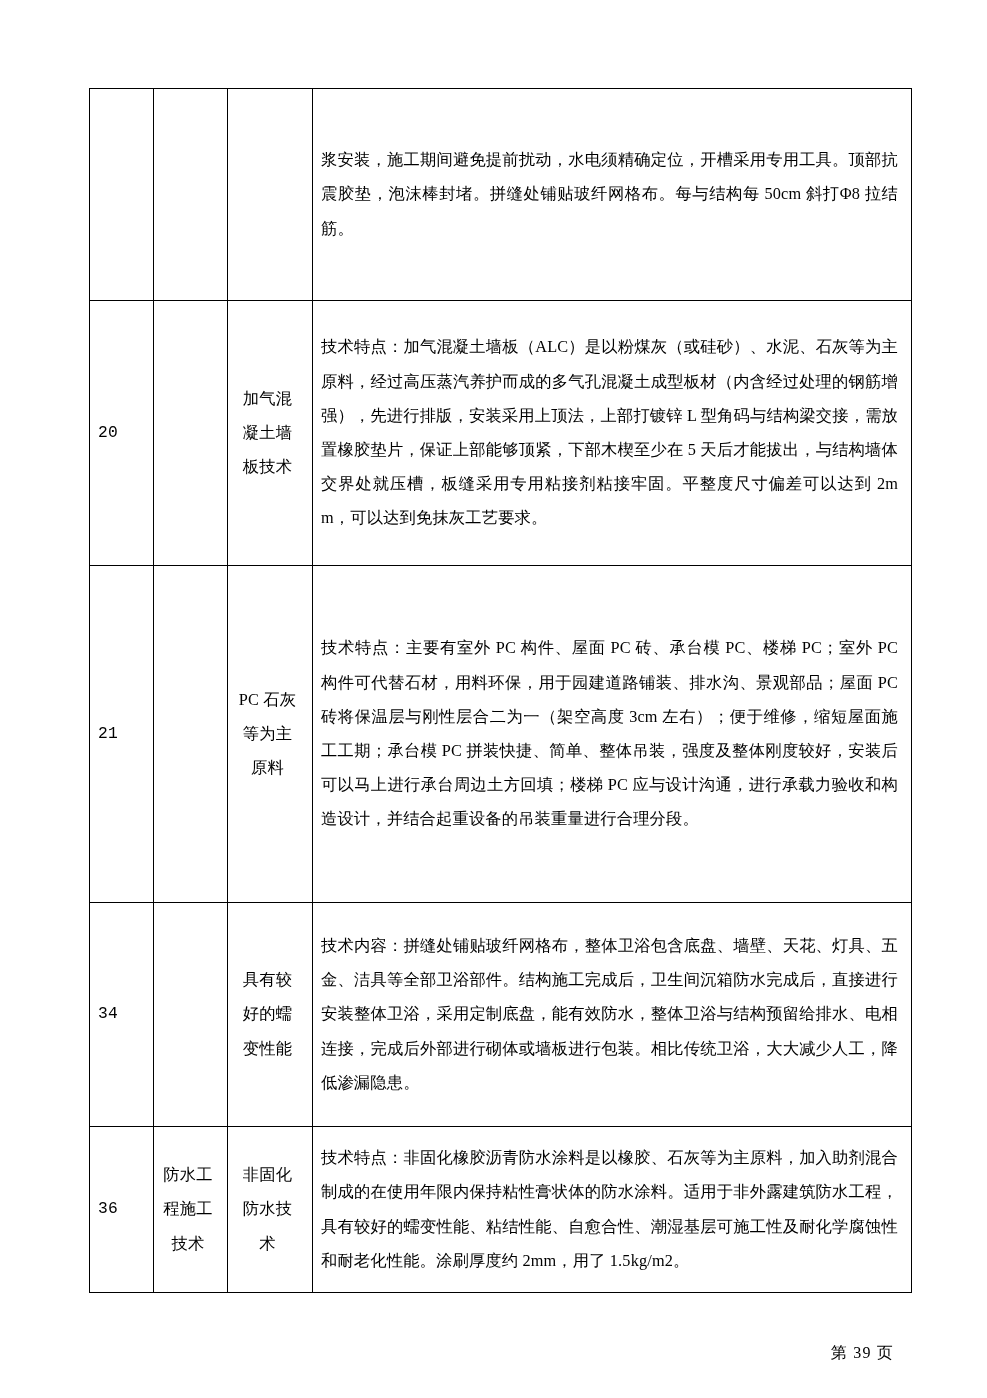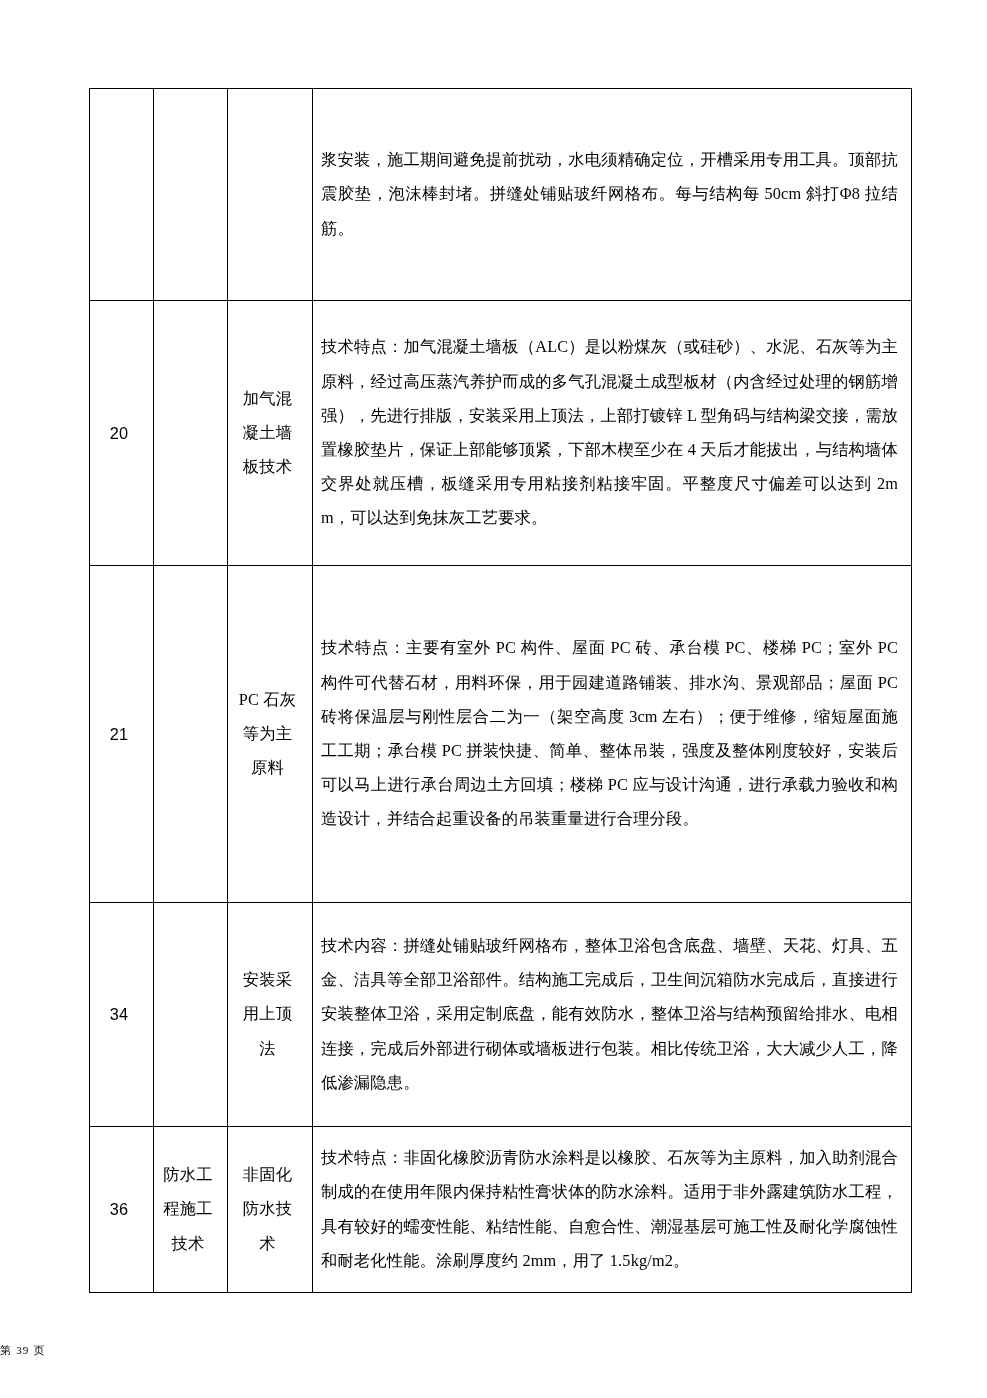--- a/index.html
+++ b/index.html
@@ -39,22 +39,21 @@
     line-height: 2.10;
     box-sizing: border-box;
     word-break: break-all;
   }
   col.c-no    { width: 64px; }
   col.c-cat   { width: 74px; }
   col.c-name  { width: 85px; }
   col.c-desc  { width: 599px; }
 
   td.cell-no {
-    text-align: center;
-    font-family: Liberation Sans, sans-serif;
+    font-family: Liberation Mono, monospace;
     font-size: 16px;
     letter-spacing: 0.3px;
   }
   td.cell-cat, td.cell-name {
     text-align: center;
     letter-spacing: 0.2px;
   }
   td.cell-cat {
   }
   td.cell-desc {
@@ -70,22 +69,22 @@
   .pad-row-20 { height: 265px; }
   .pad-row-21 { height: 337px; }
   .pad-row-22 { height: 224px; }
   .pad-row-23 { height: 166px; }
 
   .footer {
     position: absolute;
     left: 0;
     top: 1343px;
     width: 894px;
-    text-align: left;
-    font-size: 11px;
+    text-align: right;
+    font-size: 16px;
     font-family: "Liberation Serif", "DejaVu Serif", serif;
     letter-spacing: 1.2px;
     color: #000000;
   }
 </style>
 </head>
 <body>
 
 <div class="page">
 
@@ -104,34 +103,34 @@
           <td class="cell-no pad-row-1"></td>
           <td class="cell-cat"></td>
           <td class="cell-name"></td>
           <td class="cell-desc">浆安装，施工期间避免提前扰动，水电须精确定位，开槽采用专用工具。顶部抗震胶垫，泡沫棒封堵。拼缝处铺贴玻纤网格布。每与结构每 50cm 斜打Φ8 拉结筋。</td>
         </tr>
 
         <tr>
           <td class="cell-no pad-row-20">20</td>
           <td class="cell-cat"></td>
           <td class="cell-name">加气混凝土墙板技术</td>
-          <td class="cell-desc">技术特点：加气混凝土墙板（ALC）是以粉煤灰（或硅砂）、水泥、石灰等为主原料，经过高压蒸汽养护而成的多气孔混凝土成型板材（内含经过处理的钢筋增强），先进行排版，安装采用上顶法，上部打镀锌 L 型角码与结构梁交接，需放置橡胶垫片，保证上部能够顶紧，下部木楔至少在 4 天后才能拔出，与结构墙体交界处就压槽，板缝采用专用粘接剂粘接牢固。平整度尺寸偏差可以达到 2mm，可以达到免抹灰工艺要求。</td>
+          <td class="cell-desc">技术特点：加气混凝土墙板（ALC）是以粉煤灰（或硅砂）、水泥、石灰等为主原料，经过高压蒸汽养护而成的多气孔混凝土成型板材（内含经过处理的钢筋增强），先进行排版，安装采用上顶法，上部打镀锌 L 型角码与结构梁交接，需放置橡胶垫片，保证上部能够顶紧，下部木楔至少在 5 天后才能拔出，与结构墙体交界处就压槽，板缝采用专用粘接剂粘接牢固。平整度尺寸偏差可以达到 2mm，可以达到免抹灰工艺要求。</td>
         </tr>
 
         <tr>
           <td class="cell-no pad-row-21">21</td>
           <td class="cell-cat"></td>
           <td class="cell-name">PC 石灰等为主原料</td>
           <td class="cell-desc">技术特点：主要有室外 PC 构件、屋面 PC 砖、承台模 PC、楼梯 PC；室外 PC 构件可代替石材，用料环保，用于园建道路铺装、排水沟、景观部品；屋面 PC 砖将保温层与刚性层合二为一（架空高度 3cm 左右）；便于维修，缩短屋面施工工期；承台模 PC 拼装快捷、简单、整体吊装，强度及整体刚度较好，安装后可以马上进行承台周边土方回填；楼梯 PC 应与设计沟通，进行承载力验收和构造设计，并结合起重设备的吊装重量进行合理分段。</td>
         </tr>
 
         <tr>
           <td class="cell-no pad-row-22">34</td>
           <td class="cell-cat"></td>
-          <td class="cell-name">安装采用上顶法</td>
+          <td class="cell-name">具有较好的蠕变性能</td>
           <td class="cell-desc">技术内容：拼缝处铺贴玻纤网格布，整体卫浴包含底盘、墙壁、天花、灯具、五金、洁具等全部卫浴部件。结构施工完成后，卫生间沉箱防水完成后，直接进行安装整体卫浴，采用定制底盘，能有效防水，整体卫浴与结构预留给排水、电相连接，完成后外部进行砌体或墙板进行包装。相比传统卫浴，大大减少人工，降低渗漏隐患。</td>
         </tr>
 
         <tr>
           <td class="cell-no pad-row-23">36</td>
           <td class="cell-cat">防水工程施工技术</td>
           <td class="cell-name">非固化防水技术</td>
           <td class="cell-desc">技术特点：非固化橡胶沥青防水涂料是以橡胶、石灰等为主原料，加入助剂混合制成的在使用年限内保持粘性膏状体的防水涂料。适用于非外露建筑防水工程，具有较好的蠕变性能、粘结性能、自愈合性、潮湿基层可施工性及耐化学腐蚀性和耐老化性能。涂刷厚度约 2mm，用了 1.5kg/m2。</td>
         </tr>
 

